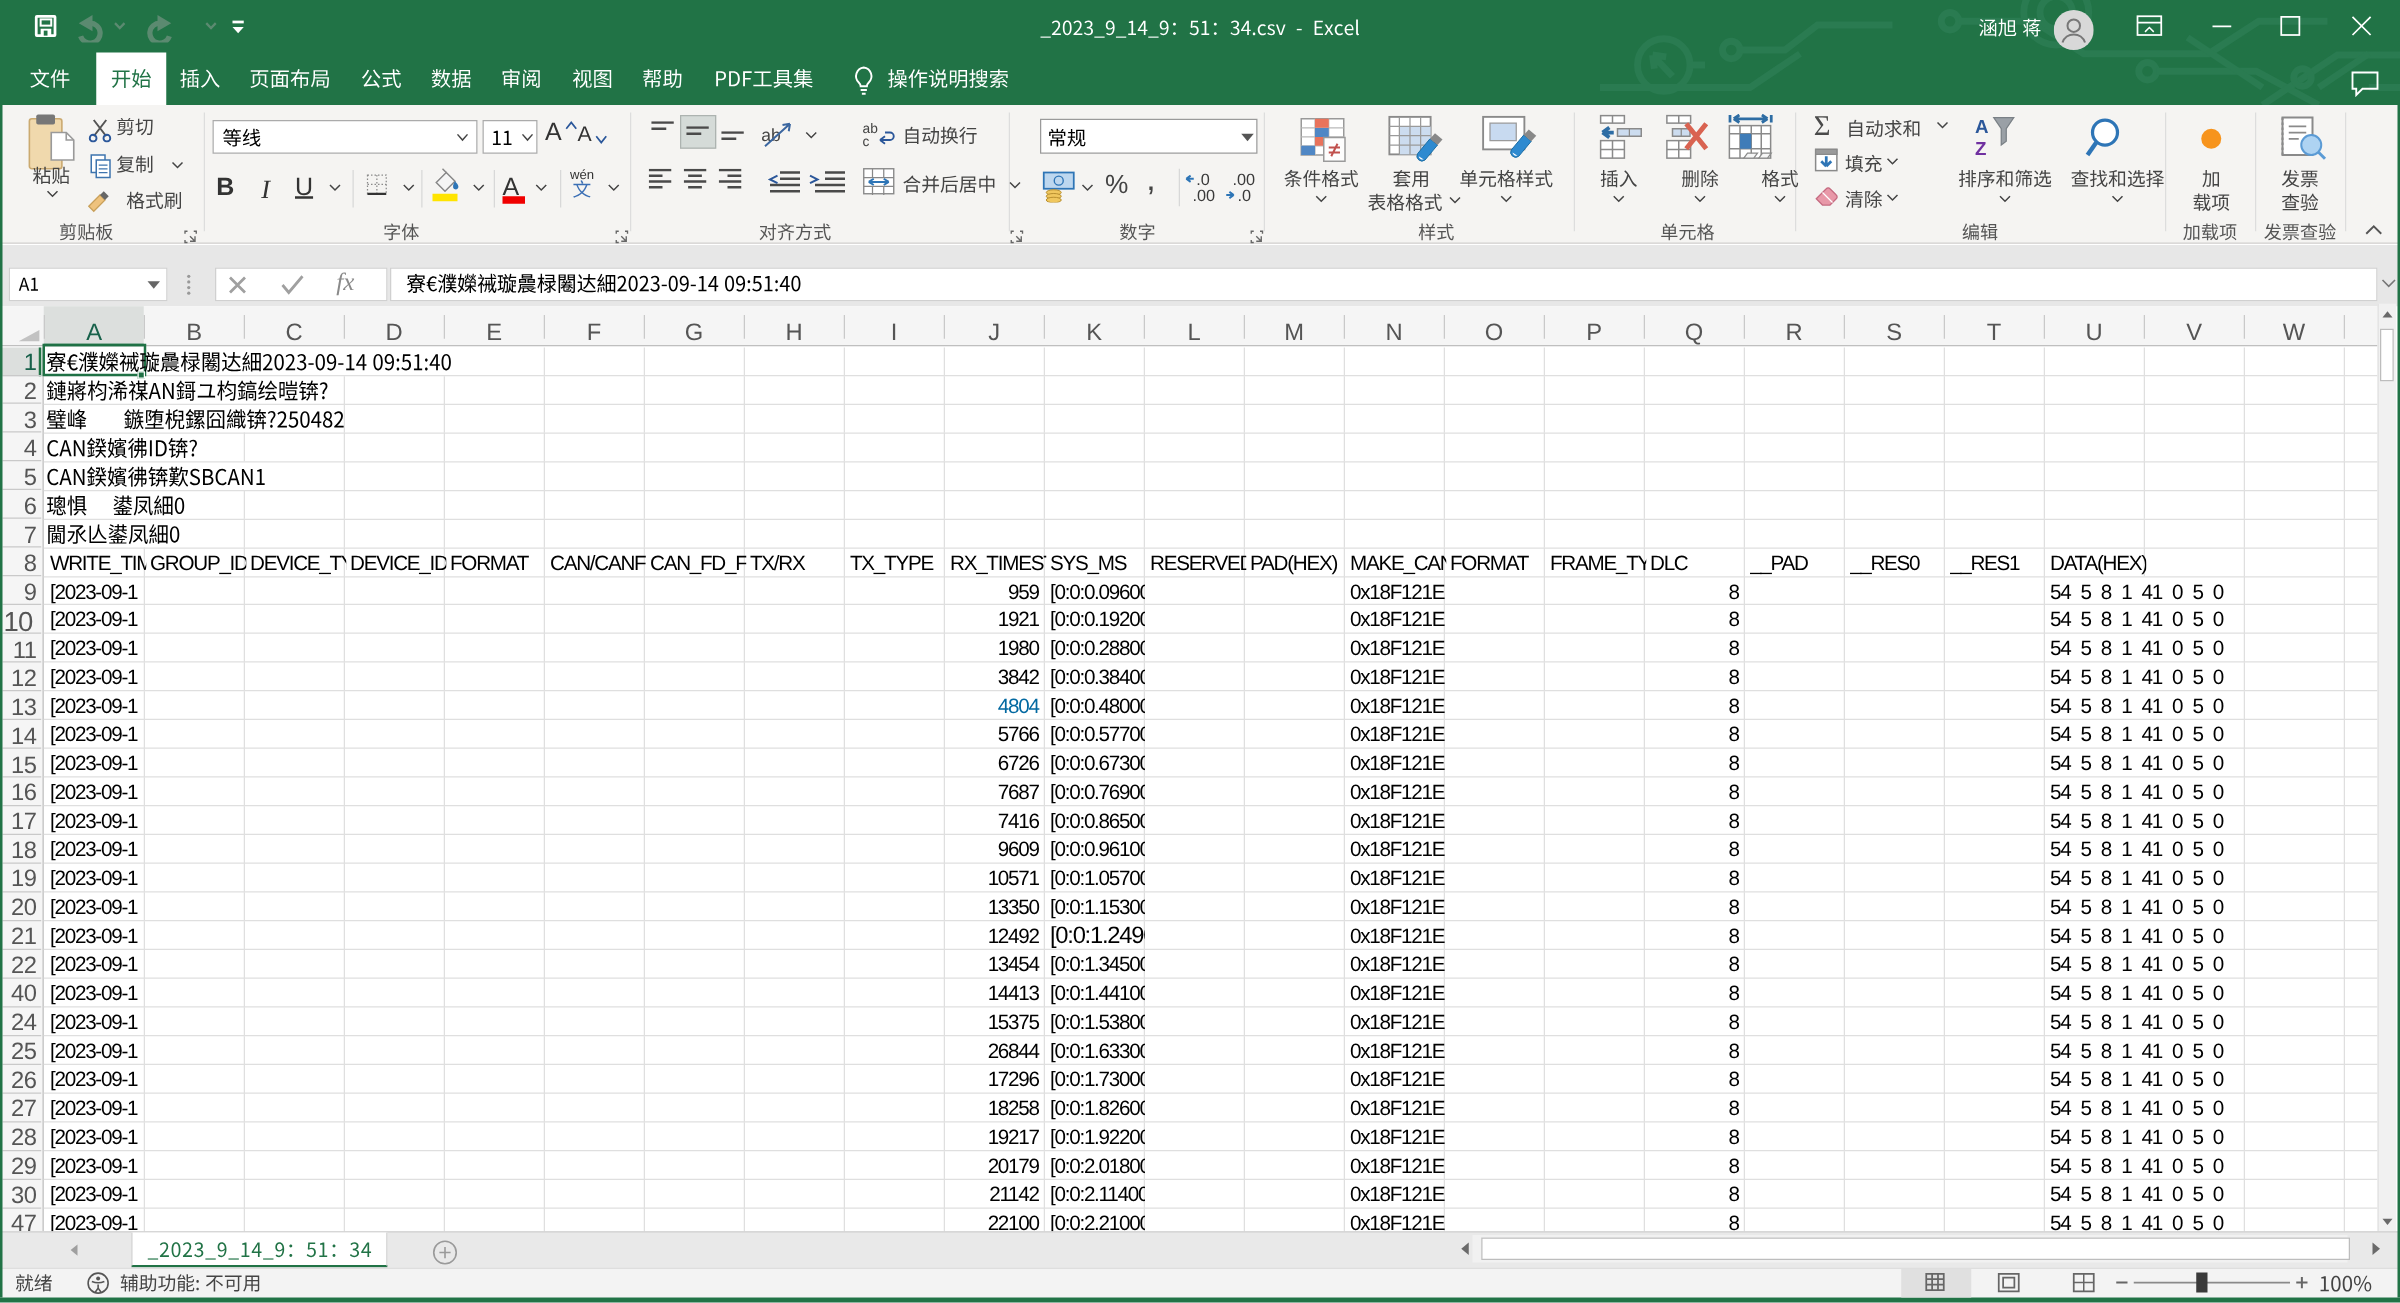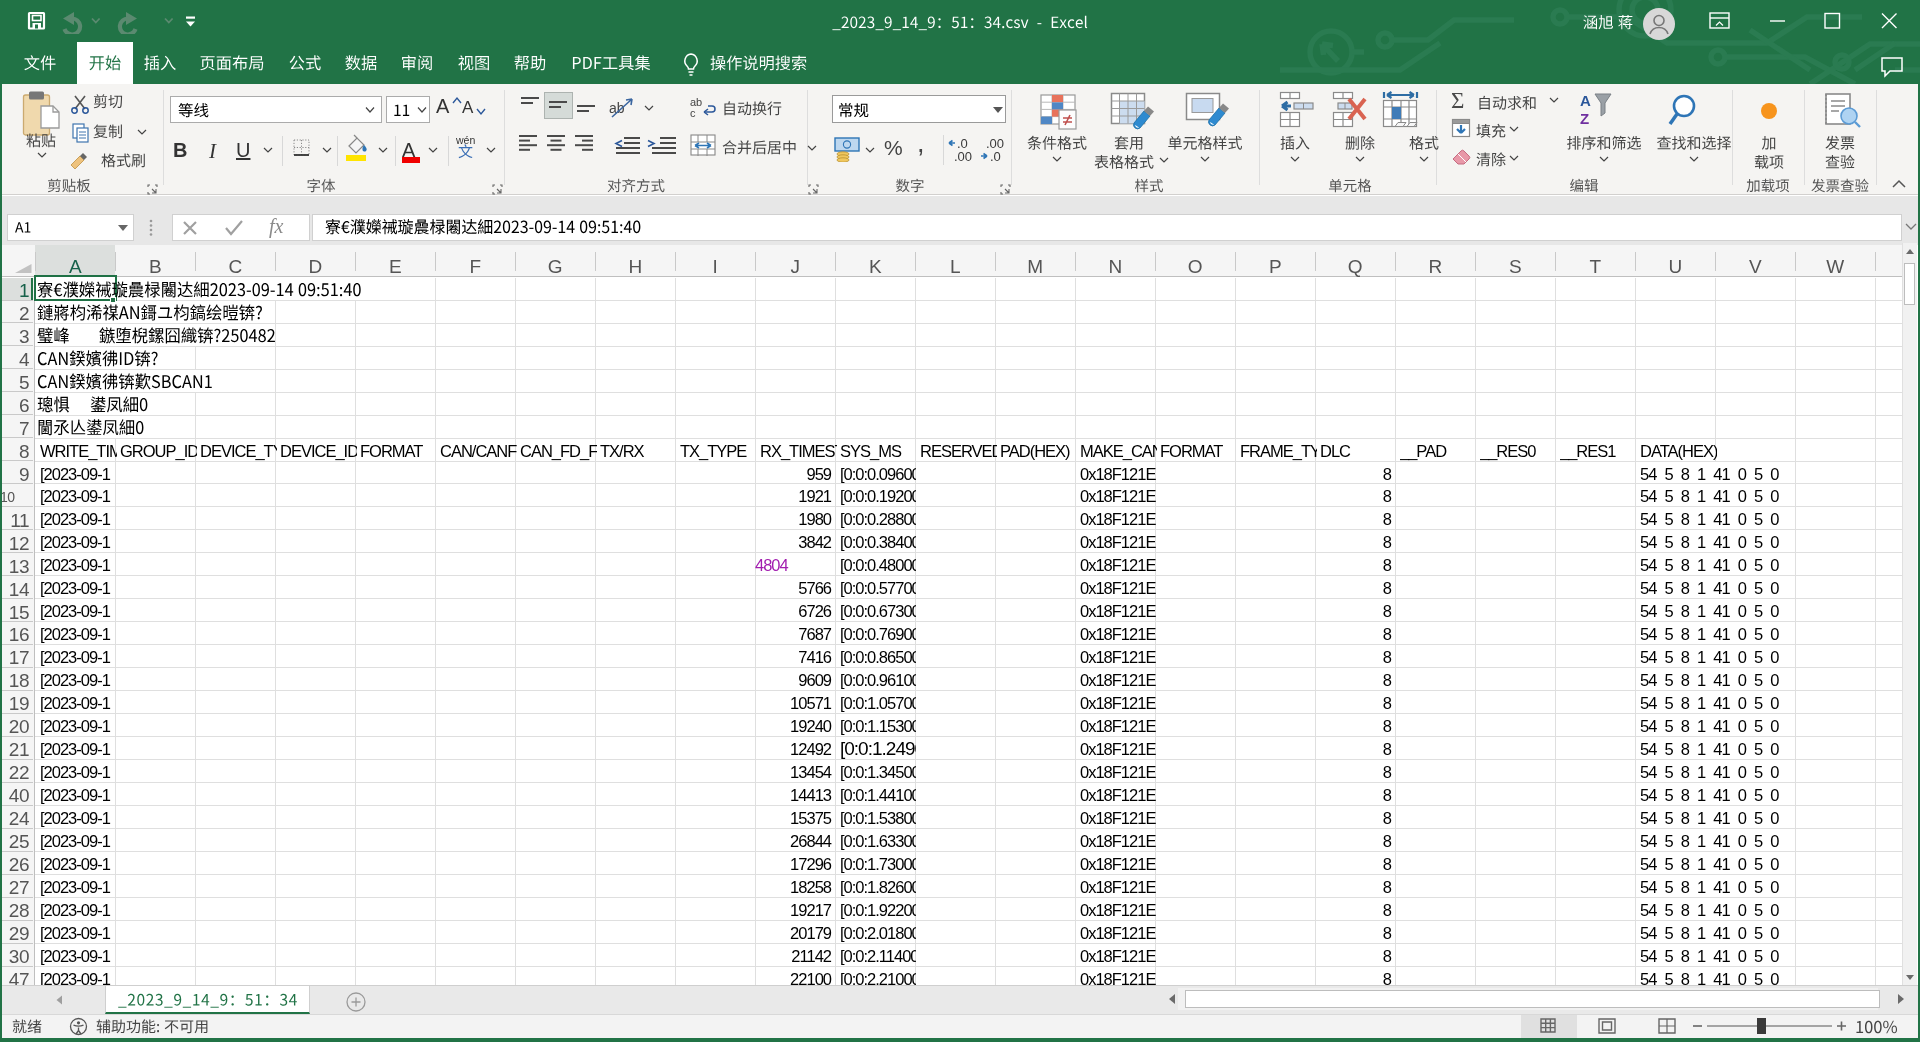--- a/index.html
+++ b/index.html
@@ -152,21 +152,21 @@
 <div class="tx" style="left:0;top:372.8px;width:29px;text-align:right;font-size:19px;line-height:19px;color:#555;letter-spacing:-0.5px">5</div>
 <div class="abs" style="left:2px;top:414.3px;width:31px;height:1px;background:#c9c9c9"></div>
 <div class="tx" style="left:0;top:395.8px;width:29px;text-align:right;font-size:19px;line-height:19px;color:#555;letter-spacing:-0.5px">6</div>
 <div class="abs" style="left:2px;top:437.3px;width:31px;height:1px;background:#c9c9c9"></div>
 <div class="tx" style="left:0;top:418.7px;width:29px;text-align:right;font-size:19px;line-height:19px;color:#555;letter-spacing:-0.5px">7</div>
 <div class="abs" style="left:2px;top:460.3px;width:31px;height:1px;background:#c9c9c9"></div>
 <div class="tx" style="left:0;top:441.7px;width:29px;text-align:right;font-size:19px;line-height:19px;color:#555;letter-spacing:-0.5px">8</div>
 <div class="abs" style="left:2px;top:483.2px;width:31px;height:1px;background:#c9c9c9"></div>
 <div class="tx" style="left:0;top:464.7px;width:29px;text-align:right;font-size:19px;line-height:19px;color:#555;letter-spacing:-0.5px">9</div>
 <div class="abs" style="left:2px;top:506.2px;width:31px;height:1px;background:#c9c9c9"></div>
-<div class="tx" style="left:0;top:487.6px;width:29px;text-align:left;font-size:14px;line-height:19px;color:#555;letter-spacing:-0.5px">10</div>
+<div class="tx" style="left:0;top:487.6px;width:29px;text-align:center;font-size:22px;line-height:19px;color:#555;letter-spacing:-0.5px">10</div>
 <div class="abs" style="left:2px;top:529.2px;width:31px;height:1px;background:#c9c9c9"></div>
 <div class="tx" style="left:0;top:510.6px;width:29px;text-align:right;font-size:19px;line-height:19px;color:#555;letter-spacing:-0.5px">11</div>
 <div class="abs" style="left:2px;top:552.1px;width:31px;height:1px;background:#c9c9c9"></div>
 <div class="tx" style="left:0;top:533.6px;width:29px;text-align:right;font-size:19px;line-height:19px;color:#555;letter-spacing:-0.5px">12</div>
 <div class="abs" style="left:2px;top:575.1px;width:31px;height:1px;background:#c9c9c9"></div>
 <div class="tx" style="left:0;top:556.5px;width:29px;text-align:right;font-size:19px;line-height:19px;color:#555;letter-spacing:-0.5px">13</div>
 <div class="abs" style="left:2px;top:598.1px;width:31px;height:1px;background:#c9c9c9"></div>
 <div class="tx" style="left:0;top:579.5px;width:29px;text-align:right;font-size:19px;line-height:19px;color:#555;letter-spacing:-0.5px">14</div>
 <div class="abs" style="left:2px;top:621.0px;width:31px;height:1px;background:#c9c9c9"></div>
 <div class="tx" style="left:0;top:602.5px;width:29px;text-align:right;font-size:19px;line-height:19px;color:#555;letter-spacing:-0.5px">15</div>
@@ -951,21 +951,21 @@
 <div class="tx" style="left:1080px;top:511.4px;width:76px;overflow:hidden;font-size:16.5px;line-height:16px;height:19px;color:#000;letter-spacing:-1px">0x18F121EF</div>
 <div class="tx" style="left:1315px;top:511.4px;width:76px;text-align:right;font-size:16.5px;line-height:16px;height:19px;color:#000;letter-spacing:-1px">8</div>
 <div class="tx" style="left:1640px;top:511.4px;font-size:16.5px;line-height:16px;height:19px;color:#000;letter-spacing:-1px;word-spacing:4.5px">54 5 8 1 41 0 5 0</div>
 <div class="tx" style="left:40px;top:534.4px;width:77px;overflow:hidden;font-size:16.5px;line-height:16px;height:19px;color:#000;letter-spacing:-1px">[2023-09-1</div>
 <div class="tx" style="left:755px;top:534.4px;width:76px;text-align:right;font-size:16.5px;line-height:16px;height:19px;color:#000;letter-spacing:-1px">3842</div>
 <div class="tx" style="left:840px;top:534.4px;width:76px;overflow:hidden;font-size:16.5px;line-height:16px;height:19px;color:#000;letter-spacing:-1px">[0:0:0.38400</div>
 <div class="tx" style="left:1080px;top:534.4px;width:76px;overflow:hidden;font-size:16.5px;line-height:16px;height:19px;color:#000;letter-spacing:-1px">0x18F121EF</div>
 <div class="tx" style="left:1315px;top:534.4px;width:76px;text-align:right;font-size:16.5px;line-height:16px;height:19px;color:#000;letter-spacing:-1px">8</div>
 <div class="tx" style="left:1640px;top:534.4px;font-size:16.5px;line-height:16px;height:19px;color:#000;letter-spacing:-1px;word-spacing:4.5px">54 5 8 1 41 0 5 0</div>
 <div class="tx" style="left:40px;top:557.3px;width:77px;overflow:hidden;font-size:16.5px;line-height:16px;height:19px;color:#000;letter-spacing:-1px">[2023-09-1</div>
-<div class="tx" style="left:755px;top:557.3px;width:76px;text-align:left;font-size:16.5px;line-height:16px;height:19px;color:#a21caf;letter-spacing:-1px">4804</div>
+<div class="tx" style="left:755px;top:557.3px;width:76px;text-align:right;font-size:16.5px;line-height:16px;height:19px;color:#0369a1;letter-spacing:-1px">4804</div>
 <div class="tx" style="left:840px;top:557.3px;width:76px;overflow:hidden;font-size:16.5px;line-height:16px;height:19px;color:#000;letter-spacing:-1px">[0:0:0.48000</div>
 <div class="tx" style="left:1080px;top:557.3px;width:76px;overflow:hidden;font-size:16.5px;line-height:16px;height:19px;color:#000;letter-spacing:-1px">0x18F121EF</div>
 <div class="tx" style="left:1315px;top:557.3px;width:76px;text-align:right;font-size:16.5px;line-height:16px;height:19px;color:#000;letter-spacing:-1px">8</div>
 <div class="tx" style="left:1640px;top:557.3px;font-size:16.5px;line-height:16px;height:19px;color:#000;letter-spacing:-1px;word-spacing:4.5px">54 5 8 1 41 0 5 0</div>
 <div class="tx" style="left:40px;top:580.3px;width:77px;overflow:hidden;font-size:16.5px;line-height:16px;height:19px;color:#000;letter-spacing:-1px">[2023-09-1</div>
 <div class="tx" style="left:755px;top:580.3px;width:76px;text-align:right;font-size:16.5px;line-height:16px;height:19px;color:#000;letter-spacing:-1px">5766</div>
 <div class="tx" style="left:840px;top:580.3px;width:76px;overflow:hidden;font-size:16.5px;line-height:16px;height:19px;color:#000;letter-spacing:-1px">[0:0:0.57700</div>
 <div class="tx" style="left:1080px;top:580.3px;width:76px;overflow:hidden;font-size:16.5px;line-height:16px;height:19px;color:#000;letter-spacing:-1px">0x18F121EF</div>
 <div class="tx" style="left:1315px;top:580.3px;width:76px;text-align:right;font-size:16.5px;line-height:16px;height:19px;color:#000;letter-spacing:-1px">8</div>
 <div class="tx" style="left:1640px;top:580.3px;font-size:16.5px;line-height:16px;height:19px;color:#000;letter-spacing:-1px;word-spacing:4.5px">54 5 8 1 41 0 5 0</div>
@@ -993,21 +993,21 @@
 <div class="tx" style="left:1080px;top:672.2px;width:76px;overflow:hidden;font-size:16.5px;line-height:16px;height:19px;color:#000;letter-spacing:-1px">0x18F121EF</div>
 <div class="tx" style="left:1315px;top:672.2px;width:76px;text-align:right;font-size:16.5px;line-height:16px;height:19px;color:#000;letter-spacing:-1px">8</div>
 <div class="tx" style="left:1640px;top:672.2px;font-size:16.5px;line-height:16px;height:19px;color:#000;letter-spacing:-1px;word-spacing:4.5px">54 5 8 1 41 0 5 0</div>
 <div class="tx" style="left:40px;top:695.2px;width:77px;overflow:hidden;font-size:16.5px;line-height:16px;height:19px;color:#000;letter-spacing:-1px">[2023-09-1</div>
 <div class="tx" style="left:755px;top:695.2px;width:76px;text-align:right;font-size:16.5px;line-height:16px;height:19px;color:#000;letter-spacing:-1px">10571</div>
 <div class="tx" style="left:840px;top:695.2px;width:76px;overflow:hidden;font-size:16.5px;line-height:16px;height:19px;color:#000;letter-spacing:-1px">[0:0:1.05700</div>
 <div class="tx" style="left:1080px;top:695.2px;width:76px;overflow:hidden;font-size:16.5px;line-height:16px;height:19px;color:#000;letter-spacing:-1px">0x18F121EF</div>
 <div class="tx" style="left:1315px;top:695.2px;width:76px;text-align:right;font-size:16.5px;line-height:16px;height:19px;color:#000;letter-spacing:-1px">8</div>
 <div class="tx" style="left:1640px;top:695.2px;font-size:16.5px;line-height:16px;height:19px;color:#000;letter-spacing:-1px;word-spacing:4.5px">54 5 8 1 41 0 5 0</div>
 <div class="tx" style="left:40px;top:718.1px;width:77px;overflow:hidden;font-size:16.5px;line-height:16px;height:19px;color:#000;letter-spacing:-1px">[2023-09-1</div>
-<div class="tx" style="left:755px;top:718.1px;width:76px;text-align:right;font-size:16.5px;line-height:16px;height:19px;color:#000;letter-spacing:-1px">19240</div>
+<div class="tx" style="left:755px;top:718.1px;width:76px;text-align:right;font-size:16.5px;line-height:16px;height:19px;color:#000;letter-spacing:-1px">13350</div>
 <div class="tx" style="left:840px;top:718.1px;width:76px;overflow:hidden;font-size:16.5px;line-height:16px;height:19px;color:#000;letter-spacing:-1px">[0:0:1.15300</div>
 <div class="tx" style="left:1080px;top:718.1px;width:76px;overflow:hidden;font-size:16.5px;line-height:16px;height:19px;color:#000;letter-spacing:-1px">0x18F121EF</div>
 <div class="tx" style="left:1315px;top:718.1px;width:76px;text-align:right;font-size:16.5px;line-height:16px;height:19px;color:#000;letter-spacing:-1px">8</div>
 <div class="tx" style="left:1640px;top:718.1px;font-size:16.5px;line-height:16px;height:19px;color:#000;letter-spacing:-1px;word-spacing:4.5px">54 5 8 1 41 0 5 0</div>
 <div class="tx" style="left:40px;top:741.1px;width:77px;overflow:hidden;font-size:16.5px;line-height:16px;height:19px;color:#000;letter-spacing:-1px">[2023-09-1</div>
 <div class="tx" style="left:755px;top:741.1px;width:76px;text-align:right;font-size:16.5px;line-height:16px;height:19px;color:#000;letter-spacing:-1px">12492</div>
 <div class="tx" style="left:840px;top:741.1px;width:76px;overflow:hidden;font-size:19px;line-height:16px;height:19px;color:#000;letter-spacing:-1px">[0:0:1.24900</div>
 <div class="tx" style="left:1080px;top:741.1px;width:76px;overflow:hidden;font-size:16.5px;line-height:16px;height:19px;color:#000;letter-spacing:-1px">0x18F121EF</div>
 <div class="tx" style="left:1315px;top:741.1px;width:76px;text-align:right;font-size:16.5px;line-height:16px;height:19px;color:#000;letter-spacing:-1px">8</div>
 <div class="tx" style="left:1640px;top:741.1px;font-size:16.5px;line-height:16px;height:19px;color:#000;letter-spacing:-1px;word-spacing:4.5px">54 5 8 1 41 0 5 0</div>

